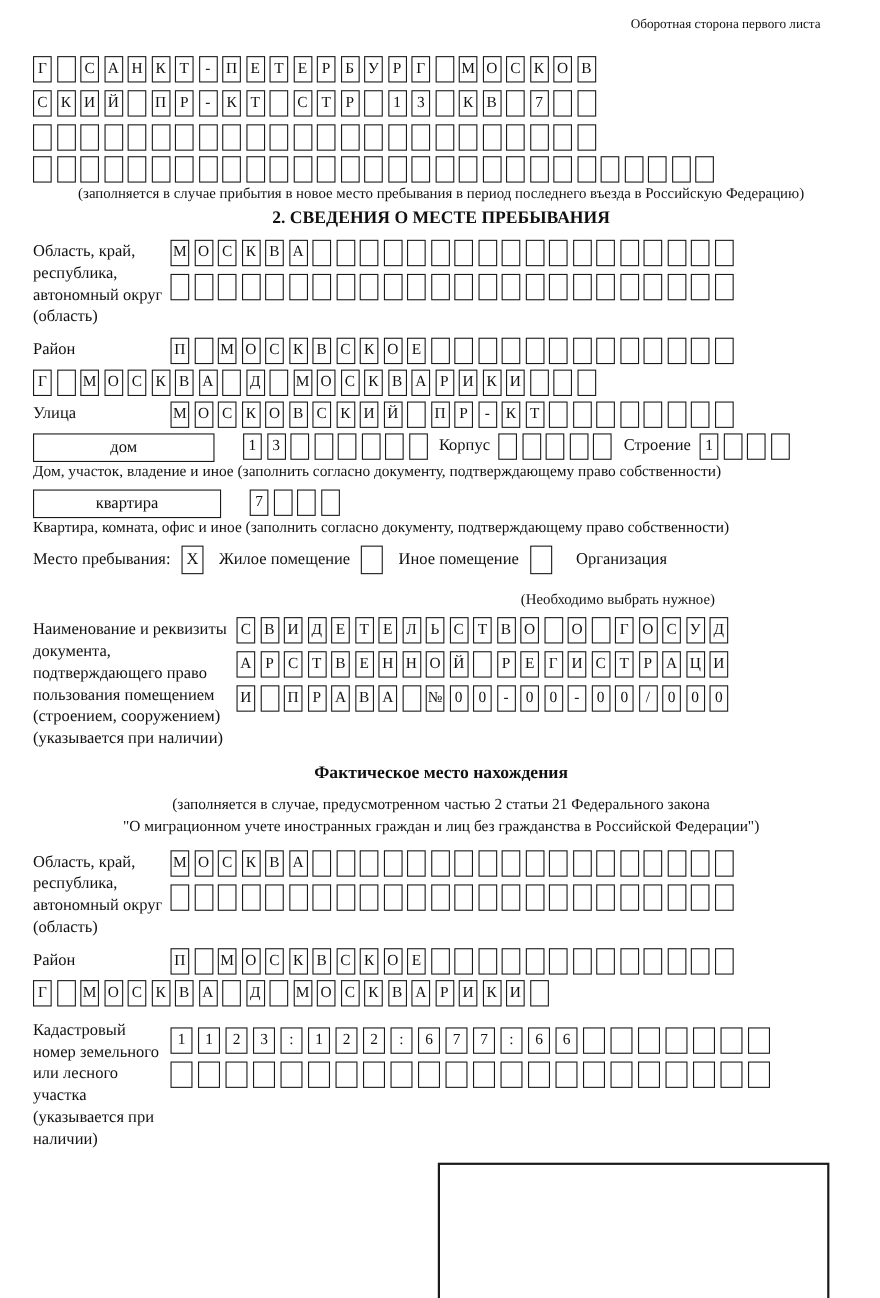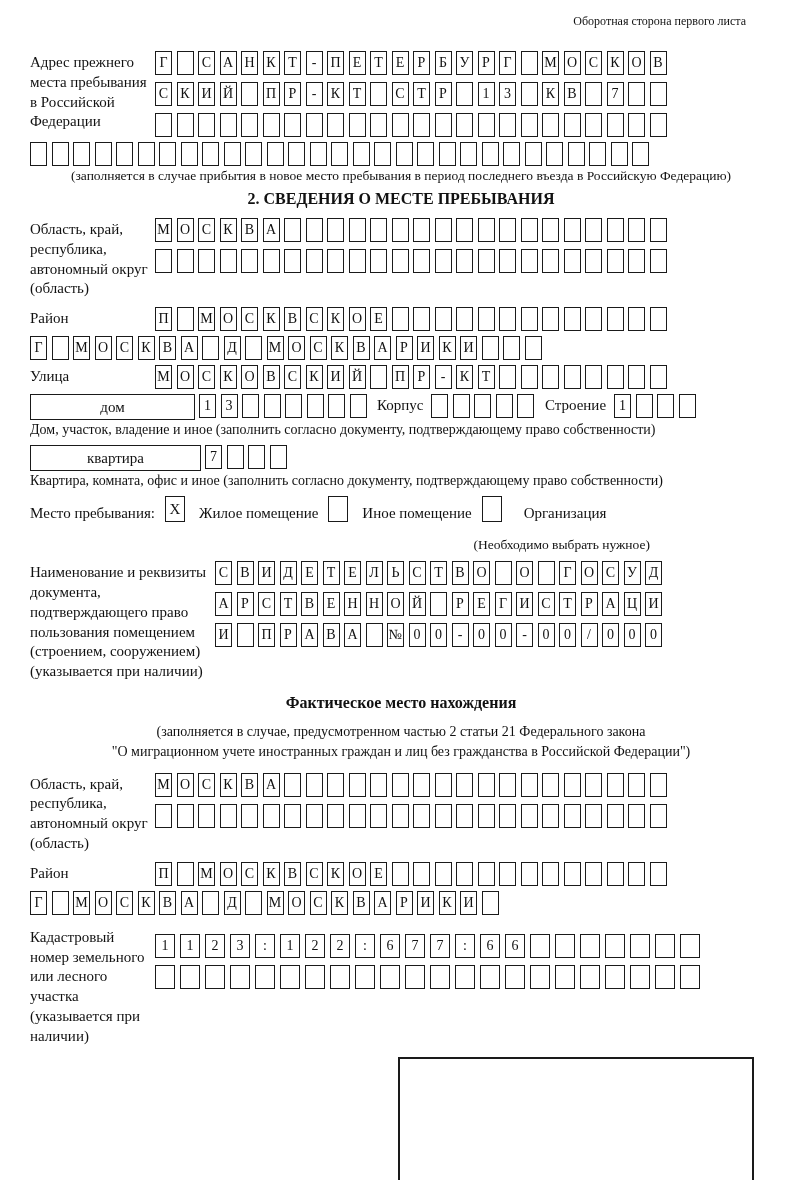--- a/index.html
+++ b/index.html
@@ -25,29 +25,29 @@
     flex: none; width: 17px; height: 24px;
     border: 1.6px solid #1a1a1a; margin-right: 4.5px;
     display: flex; align-items: center; justify-content: center;
     font-size: 14px; line-height: 1;
   }
   .cells.w .cell { width: 20px; margin-right: 5px; }
 
   .widebox {
     flex: none; border: 1.6px solid #1a1a1a; height: 26px;
     display: flex; align-items: center; justify-content: center;
-    font-size: 15px; margin-right: 4px;
+    font-size: 15px; margin-right: 26px;
   }
   .inlab { flex: none; font-size: 15px; padding: 3px 8px 0 6px; }
 
   .note { font-size: 13.5px; text-align: center; margin: 2px 0 6px 0; }
   .note-left { font-size: 14px; margin: 1px 0 7px 0; }
   .sect-title { font-size: 16px; font-weight: bold; text-align: center; margin: 6px 0 10px 0; }
 
-  .stayline { display: flex; align-items: flex-end; font-size: 15px; margin: 4px 0 2px 0; }
+  .stayline { display: flex; align-items: center; font-size: 15px; margin: 4px 0 2px 0; }
   .chk {
     flex: none; width: 20px; height: 26px; border: 1.6px solid #1a1a1a;
     display: flex; align-items: center; justify-content: center;
     font-size: 15px; margin: 0 14px 0 10px;
   }
   .stay-note { width: 620px; text-align: right; font-size: 13.5px; margin: 15px 0 8px 0; }
 
   .center-note { text-align: center; font-size: 14px; line-height: 1.45; }
 
   .stampwrap { margin-top: 10px; }
@@ -57,21 +57,20 @@
   }
   .mb2 { margin-bottom: 2px; }
   .mb8 { margin-bottom: 8px; }
 </style>
 </head>
 <body>
 
 <div class="hdr">Оборотная сторона первого листа</div>
 
 <div class="row">
-  <div class="label">Адрес прежнего места пребывания в Российской Федерации</div>
   <div class="rowscol">
     <div class="cells">
         <span class="cell">Г</span>
         <span class="cell"></span>
         <span class="cell">С</span>
         <span class="cell">А</span>
         <span class="cell">Н</span>
         <span class="cell">К</span>
         <span class="cell">Т</span>
         <span class="cell">-</span>

